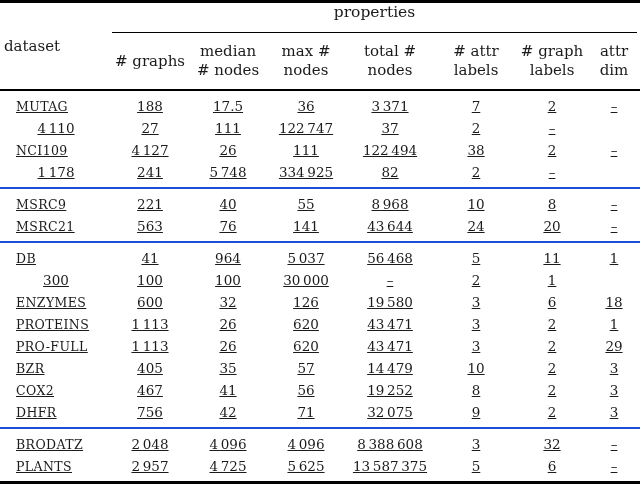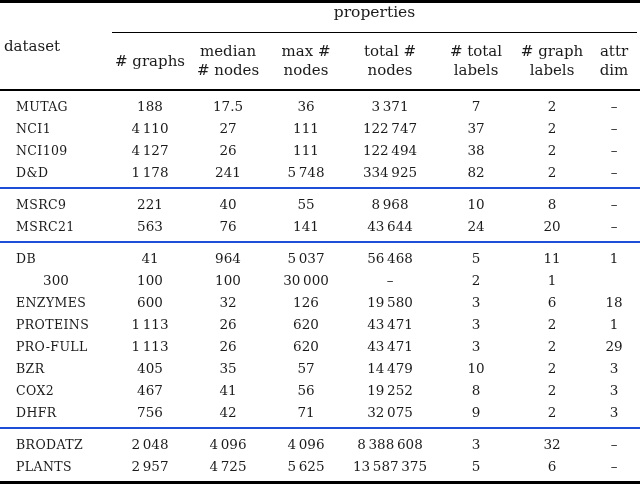--- a/index.html
+++ b/index.html
@@ -13,20 +13,21 @@
     overflow: hidden;
   }
   .table {
     width: 640px;
     border-top: 3px solid #000;
     border-bottom: 3px solid #000;
   }
   .grid-row {
     display: grid;
     grid-template-columns: 112px 76px 80px 76px 92px 80px 72px 52px;
+    text-decoration: underline;
   }
   
   .thead {
     display: grid;
     grid-template-columns: 112px 76px 80px 76px 92px 80px 72px 52px;
     grid-template-rows: 30px 56px;
     border-bottom: 2.5px solid #000;
   }
   .h-dataset {
     grid-column: 1; grid-row: 1 / 3;
@@ -88,21 +89,21 @@
       </div>
       <div class="hcol" style="grid-column:4">
         <span>max #</span>
         <span>nodes</span>
       </div>
       <div class="hcol" style="grid-column:5">
         <span>total #</span>
         <span>nodes</span>
       </div>
       <div class="hcol" style="grid-column:6">
-        <span># total</span>
+        <span># attr</span>
         <span>labels</span>
       </div>
       <div class="hcol" style="grid-column:7">
         <span># graph</span>
         <span>labels</span>
       </div>
       <div class="hcol" style="grid-column:8">
         <span>attr</span>
         <span>dim</span>
       </div>
@@ -114,41 +115,39 @@
             <div class="c name-cell">MUTAG</div>
             <div class="c num-cell">188</div>
             <div class="c num-cell">17.5</div>
             <div class="c num-cell">36</div>
             <div class="c num-cell">3 371</div>
             <div class="c num-cell">7</div>
             <div class="c num-cell">2</div>
             <div class="c num-cell">–</div>
           </div>
           <div class="grid-row body-row">
-            <div class="c name-cell">NCI1</div>
             <div class="c num-cell">4 110</div>
             <div class="c num-cell">27</div>
             <div class="c num-cell">111</div>
             <div class="c num-cell">122 747</div>
             <div class="c num-cell">37</div>
             <div class="c num-cell">2</div>
             <div class="c num-cell">–</div>
           </div>
           <div class="grid-row body-row">
             <div class="c name-cell">NCI109</div>
             <div class="c num-cell">4 127</div>
             <div class="c num-cell">26</div>
             <div class="c num-cell">111</div>
             <div class="c num-cell">122 494</div>
             <div class="c num-cell">38</div>
             <div class="c num-cell">2</div>
             <div class="c num-cell">–</div>
           </div>
           <div class="grid-row body-row">
-            <div class="c name-cell">D&amp;D</div>
             <div class="c num-cell">1 178</div>
             <div class="c num-cell">241</div>
             <div class="c num-cell">5 748</div>
             <div class="c num-cell">334 925</div>
             <div class="c num-cell">82</div>
             <div class="c num-cell">2</div>
             <div class="c num-cell">–</div>
           </div>
         </div>
         <div class="group">

